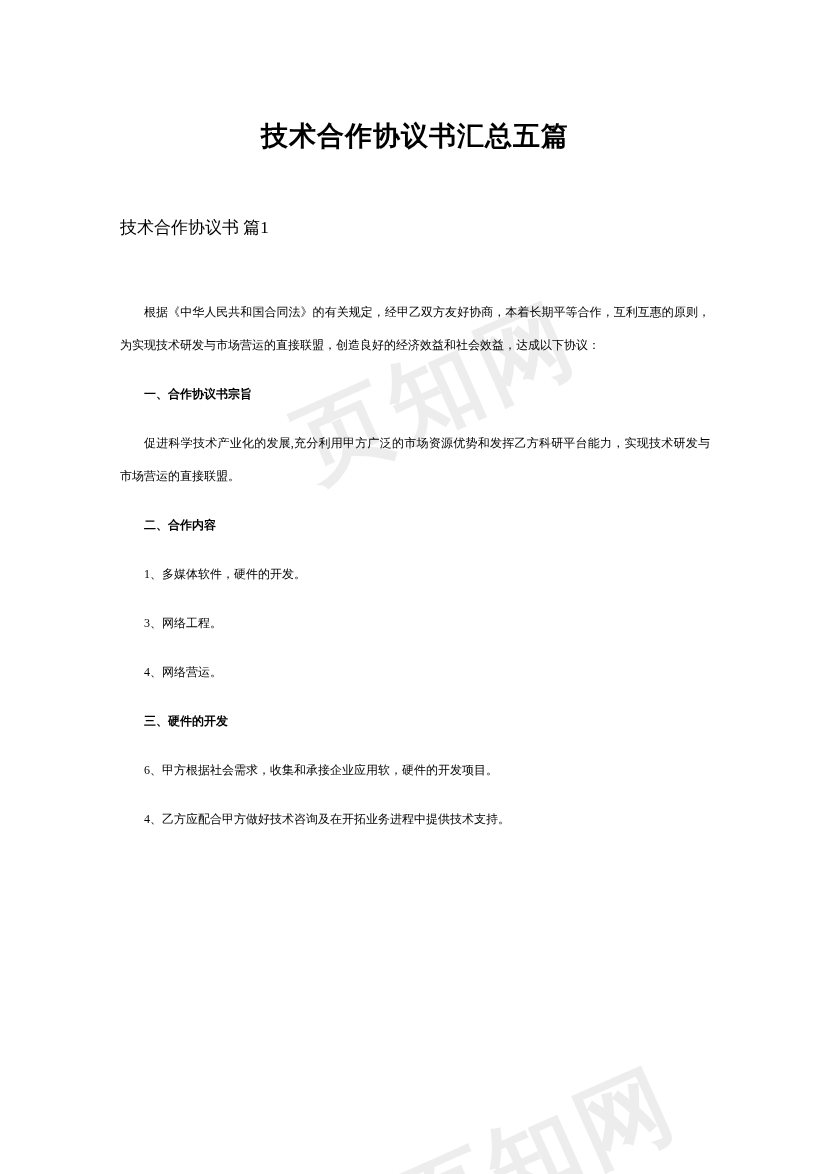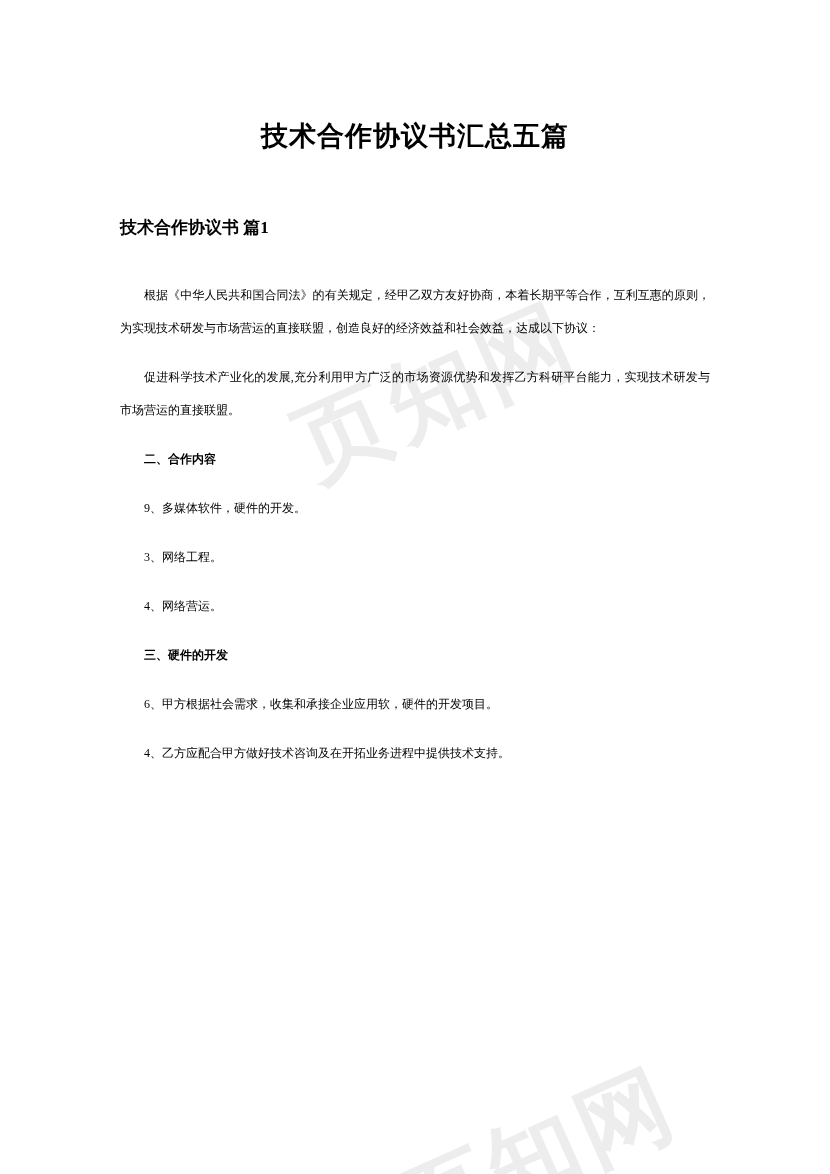--- a/index.html
+++ b/index.html
@@ -31,22 +31,22 @@
   .doc-title {
     text-align: center;
     font-size: 27px;
     font-weight: bold;
     letter-spacing: 1px;
     margin-bottom: 62px;
   }
 
   .section-heading {
     font-size: 17px;
-    font-weight: bold;
-    margin-bottom: 40px;
+    font-weight: normal;
+    margin-bottom: 57px;
   }
 
   .para {
     font-size: 12px;
     line-height: 33px;
     margin-bottom: 16px;
     text-indent: 2em;
     text-align: justify;
   }
 
@@ -87,26 +87,27 @@
   <div class="watermark wm-bottom">页知网</div>
 
   <div class="content">
 
     <h1 class="doc-title">技术合作协议书汇总五篇</h1>
 
     <h2 class="section-heading">技术合作协议书 篇1</h2>
 
     <p class="para">根据《中华人民共和国合同法》的有关规定，经甲乙双方友好协商，本着长期平等合作，互利互惠的原则，为实现技术研发与市场营运的直接联盟，创造良好的经济效益和社会效益，达成以下协议：</p>
 
+    <p class="para bold">一、合作协议书宗旨</p>
 
     <p class="para">促进科学技术产业化的发展,充分利用甲方广泛的市场资源优势和发挥乙方科研平台能力，实现技术研发与市场营运的直接联盟。</p>
 
     <p class="para bold">二、合作内容</p>
 
-    <p class="para">9、多媒体软件，硬件的开发。</p>
+    <p class="para">1、多媒体软件，硬件的开发。</p>
 
 
     <p class="para">3、网络工程。</p>
 
     <p class="para">4、网络营运。</p>
 
     <p class="para bold">三、硬件的开发</p>
 
 
     <p class="para">6、甲方根据社会需求，收集和承接企业应用软，硬件的开发项目。</p>

